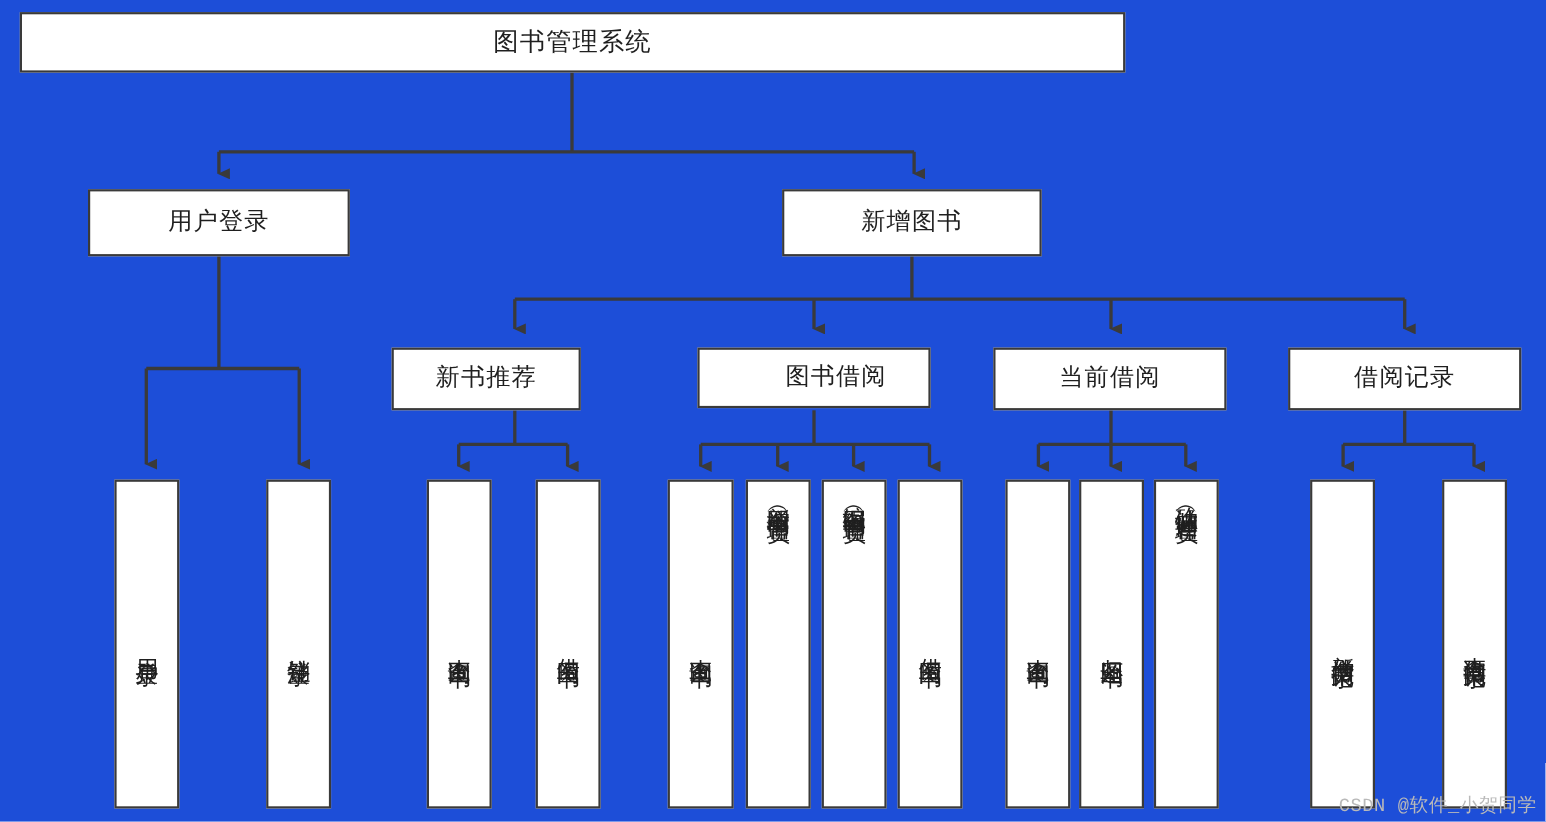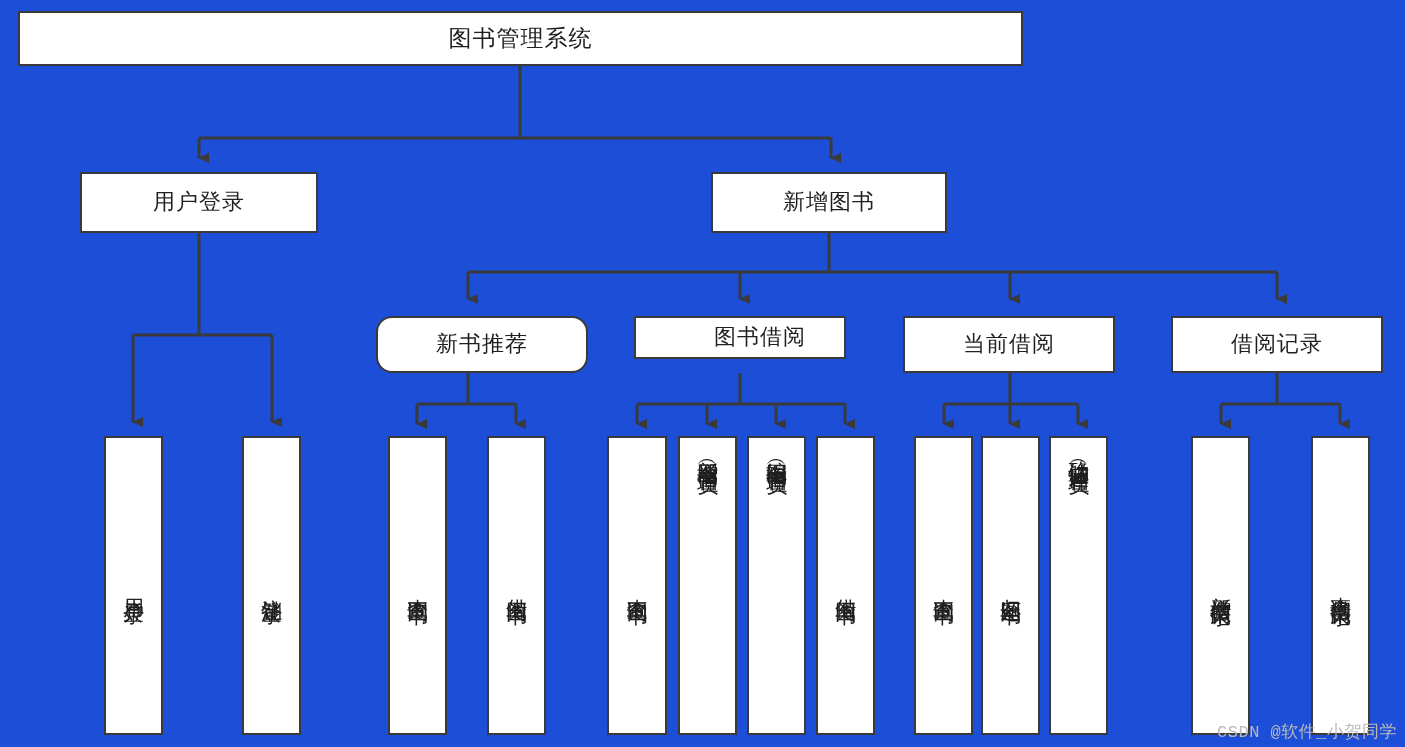--- a/index.html
+++ b/index.html
@@ -123,22 +123,22 @@
       <path d="M1221,404 L1221,424" marker-end="url(#arrow)"></path>
       <path d="M1340,404 L1340,424" marker-end="url(#arrow)"></path>
     </g>
   </svg>
 
   <div class="node horiz root" style="left:18px; top:11px; width:1005px; height:55px;">图书管理系统</div>
 
   <div class="node horiz" style="left:80px; top:172px; width:238px; height:61px;">用户登录</div>
   <div class="node horiz" style="left:711px; top:172px; width:236px; height:61px;">新增图书</div>
 
-  <div class="node horiz" style="left:376px; top:316px; width:212px; height:57px;border-radius:16px;">新书推荐</div>
-  <div class="node horiz" style="left:634px; top:316px; width:212px; height:43px;padding-left:40px;">图书借阅</div>
+  <div class="node horiz" style="left:356px; top:316px; width:172px; height:57px;">新书推荐</div>
+  <div class="node horiz" style="left:634px; top:316px; width:212px; height:55px;padding-left:40px;">图书借阅</div>
   <div class="node horiz" style="left:1171px; top:316px; width:212px; height:57px;">借阅记录</div>
   <div class="node horiz" style="left:903px; top:316px; width:212px; height:57px;">当前借阅</div>
 
   <div class="node vert" style="left:104px; top:436px; width:59px; height:299px;">用户登录</div>
   <div class="node vert" style="left:242px; top:436px; width:59px; height:299px;">注销登录</div>
 
   <div class="node vert" style="left:388px; top:436px; width:59px; height:299px;">查询图书</div>
   <div class="node vert" style="left:487px; top:436px; width:59px; height:299px;">借阅图书</div>
 
   <div class="node vert" style="left:607px; top:436px; width:60px; height:299px;">查询图书</div>

